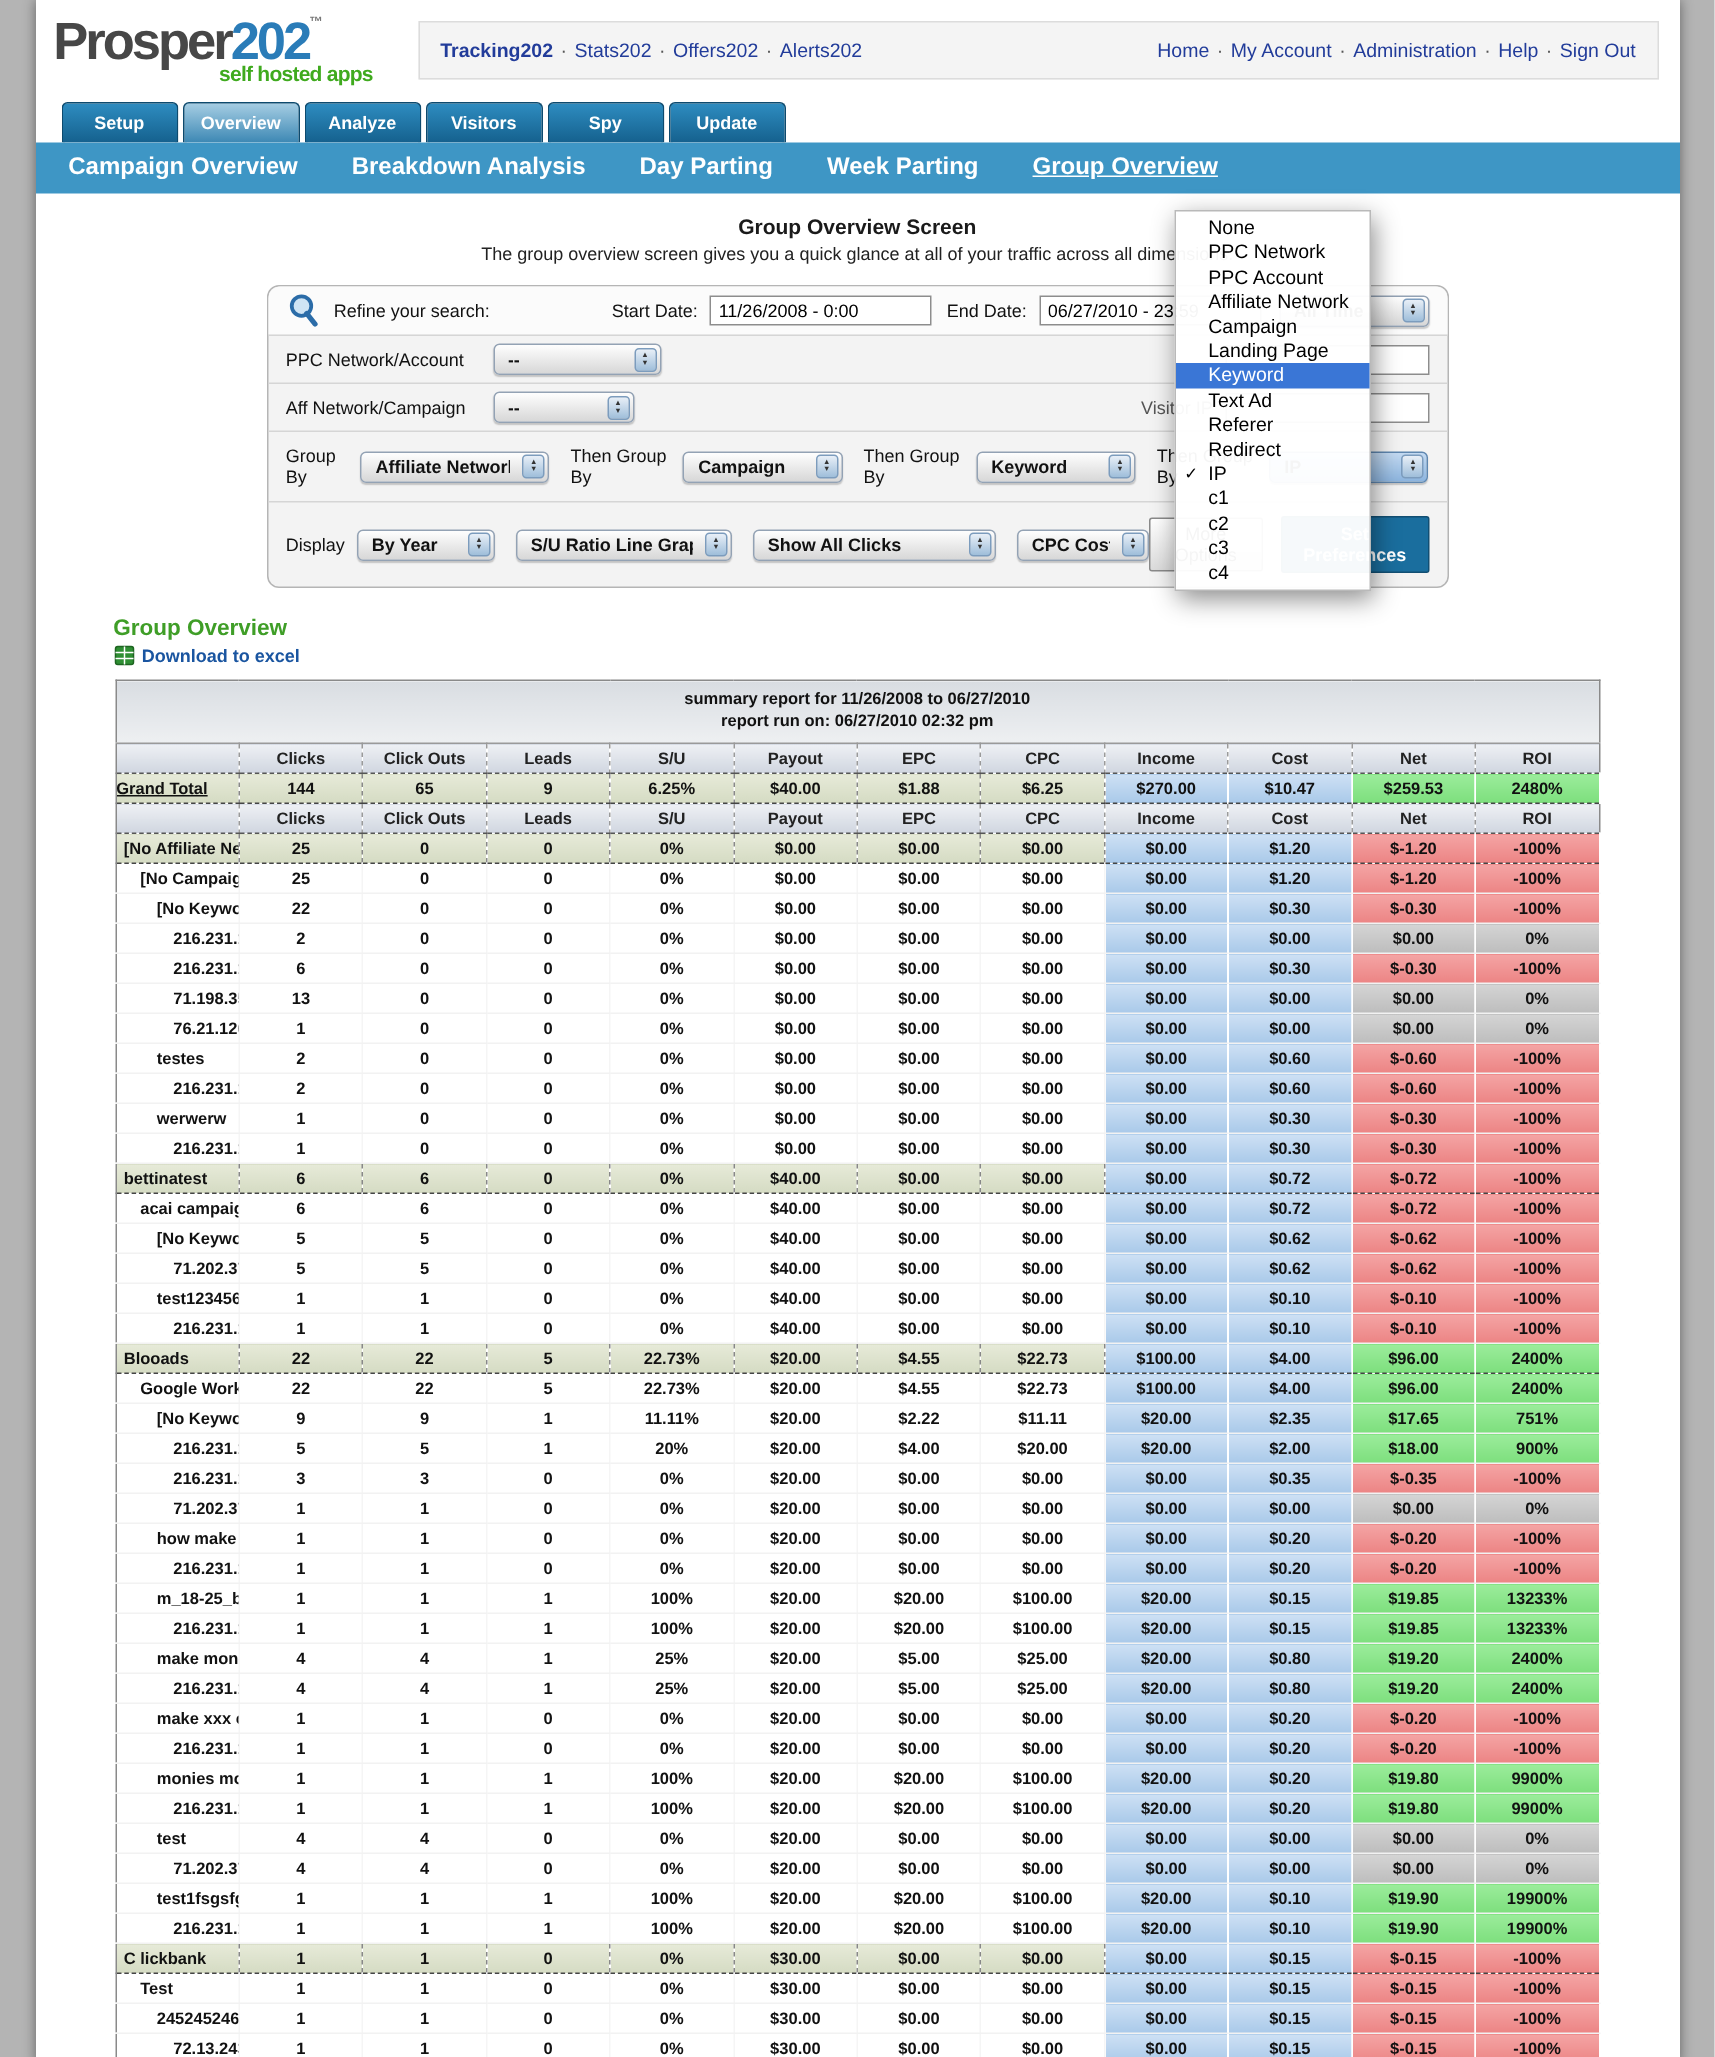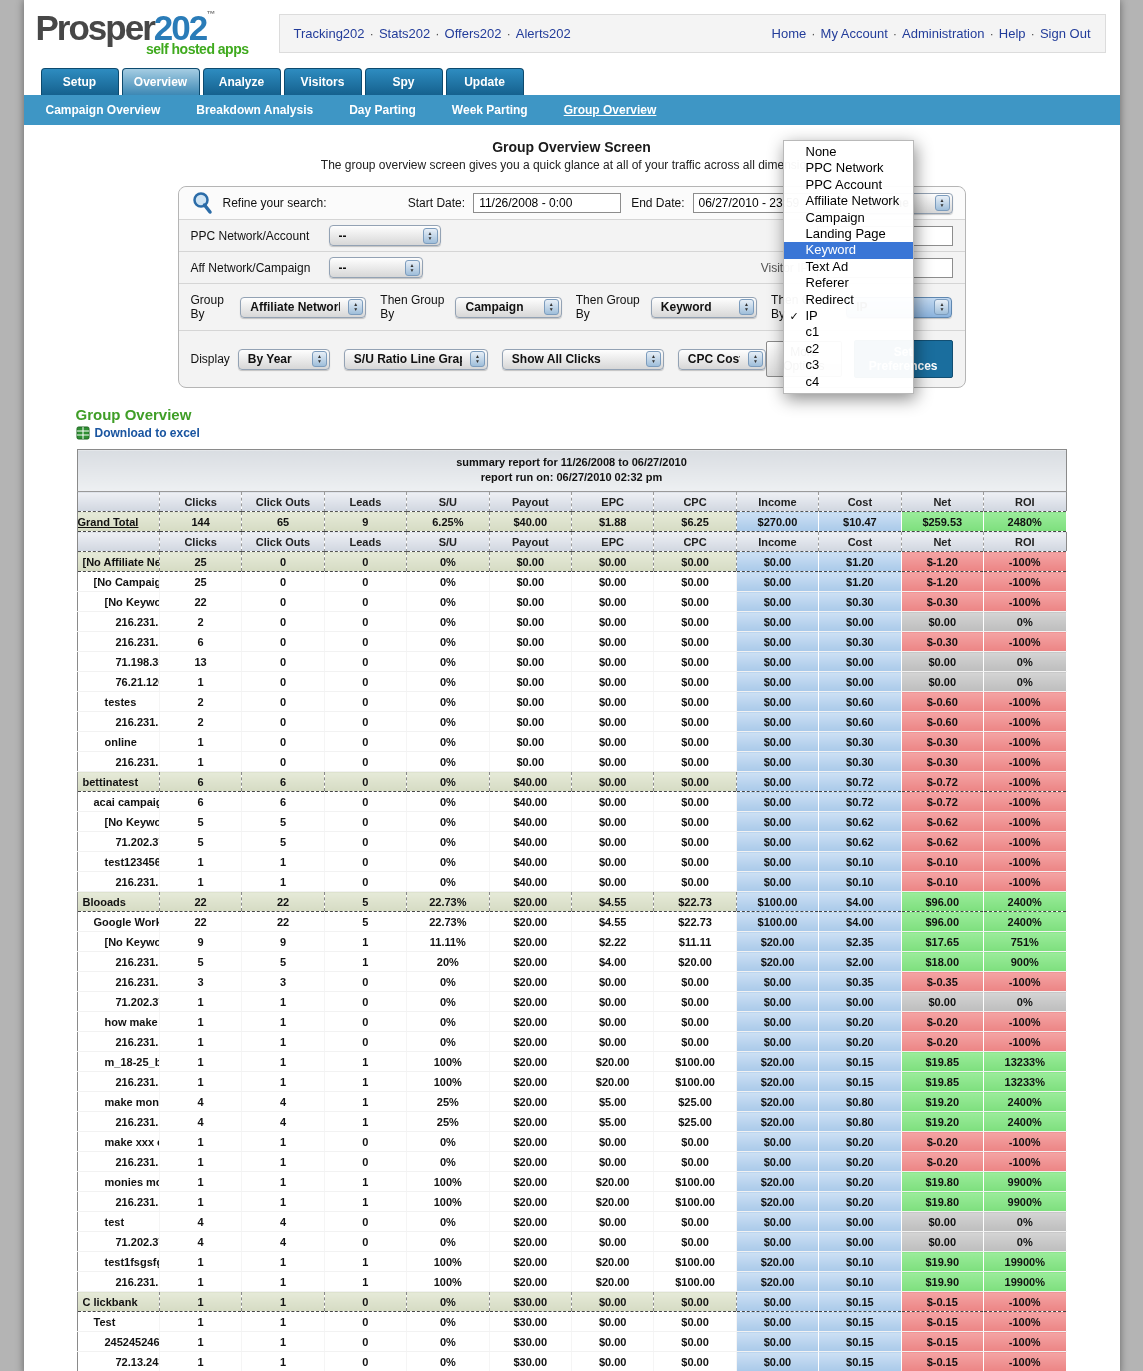--- a/index.html
+++ b/index.html
@@ -24,34 +24,34 @@
   .logo-tm { font-size:9px; color:#777; vertical-align: top; letter-spacing:0; }
   .logo-tagline { color:#3faa1e; font-size:14px; font-weight:bold; text-align:right; margin-top:-3px; padding-right:12px; letter-spacing:-0.5px;}
   .appnav {
     flex:1; margin-left:18px; margin-top:4px;
     background:#f4f4f4; border:1px solid #dcdcdc;
     display:flex; justify-content:space-between; align-items:center;
     padding:11px 14px; font-size:13px;
   }
   .appnav a { color:#223c9a; text-decoration:none; cursor:pointer; }
   .appnav .sep { color:#555; margin:0 5px; }
-  .appnav .first { font-weight:normal; }
+  .appnav .first { font-weight:bold; }
   
   .tabs { display:flex; gap:3px; padding-left:17px; margin-top:12px; }
   .tab {
     background: linear-gradient(#2e8cc0, #15618e);
     border:1px solid #0d4a6e; border-bottom:none;
     color:#fff; font-weight:bold; font-size:12px;
     padding:6px 0; width:78px; text-align:center;
     border-radius:4px 4px 0 0; cursor:pointer;
   }
   .tab.active { background: linear-gradient(#a5cde3, #3d88b4); }
   .subnav {
     background:#3e96c5; display:flex; gap:36px;
-    padding:8px 22px; font-size:12px; color:#fff; font-weight:bold;
+    padding:8px 22px; font-size:16px; color:#fff; font-weight:bold;
   }
   .subnav-item { cursor:pointer; }
   .subnav-item.active { text-decoration: underline; }
   
   .page-title { text-align:center; font-size:14px; font-weight:bold; margin:14px 0 3px; color:#1a1a1a; }
   .page-subtitle { text-align:center; font-size:12px; color:#222; }
   
   .filter-panel {
     width:788px; margin:14px auto 0; border:1px solid #b5b5b5;
     border-radius:8px; background:#f3f3f3; font-size:12px;
@@ -456,21 +456,21 @@
           <td class="w-su">0%</td>
           <td class="w-payout">$0.00</td>
           <td class="w-epc">$0.00</td>
           <td class="w-cpc">$0.00</td>
           <td class="w-income blue">$0.00</td>
           <td class="w-cost blue">$0.60</td>
           <td class="w-net neg">$-0.60</td>
           <td class="w-roi neg">-100%</td>
         </tr>
         <tr class="data">
-          <td class="name w-name" style="padding-left: 27px;">online</td>
+          <td class="name w-name" style="padding-left: 27px;">werwerw</td>
           <td class="w-clicks">1</td>
           <td class="w-co">0</td>
           <td class="w-leads">0</td>
           <td class="w-su">0%</td>
           <td class="w-payout">$0.00</td>
           <td class="w-epc">$0.00</td>
           <td class="w-cpc">$0.00</td>
           <td class="w-income blue">$0.00</td>
           <td class="w-cost blue">$0.30</td>
           <td class="w-net neg">$-0.30</td>

